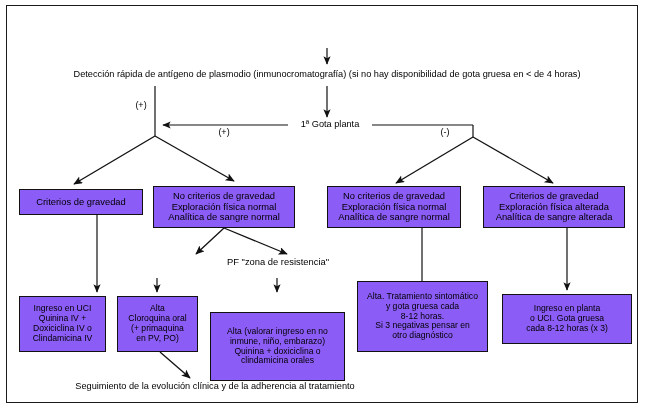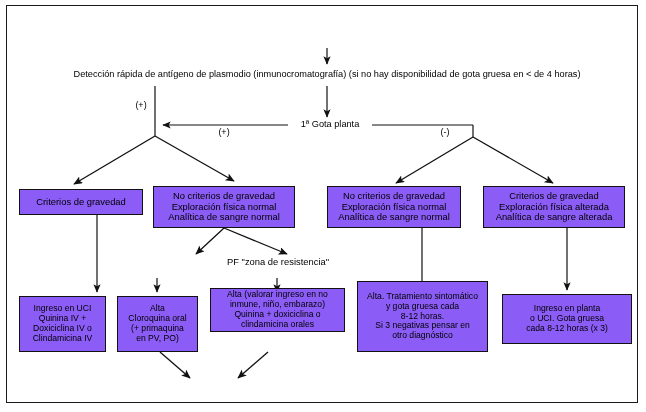--- a/index.html
+++ b/index.html
@@ -147,29 +147,30 @@
   <div class="node-box t-small" style="left:19px; top:296px; width:87px; height:56px;">Ingreso en UCI
 Quinina IV +
 Doxiciclina IV o
 Clindamicina IV</div>
 
   <div class="node-box t-small" style="left:117px; top:296px; width:81px; height:56px;">Alta
 Cloroquina oral
 (+ primaquina
 en PV, PO)</div>
 
-  <div class="node-box t-small" style="left:210px; top:288px; width:135px; height:44px;">Alta (valorar ingreso en no
+  <div class="node-box t-small" style="left:210px; top:312px; width:135px; height:69px;">Alta (valorar ingreso en no
 inmune, niño, embarazo)
 Quinina + doxiciclina o
 clindamicina orales</div>
 
   <div class="node-box t-small" style="left:357px; top:281px; width:131px; height:71px;">Alta. Tratamiento sintomático
 y gota gruesa cada
 8-12 horas.
 Si 3 negativas pensar en
 otro diagnóstico</div>
 
   <div class="node-box t-small" style="left:502px; top:294px; width:130px; height:50px;">Ingreso en planta
 o UCI. Gota gruesa
 cada 8-12 horas (x 3)</div>
 
+  <div class="free-text t-foot" style="left:40px; top:381px; width:350px; text-align:center;">Seguimiento de la evolución clínica y de la adherencia al tratamiento</div>
 
 </div>
 
 </body></html>

